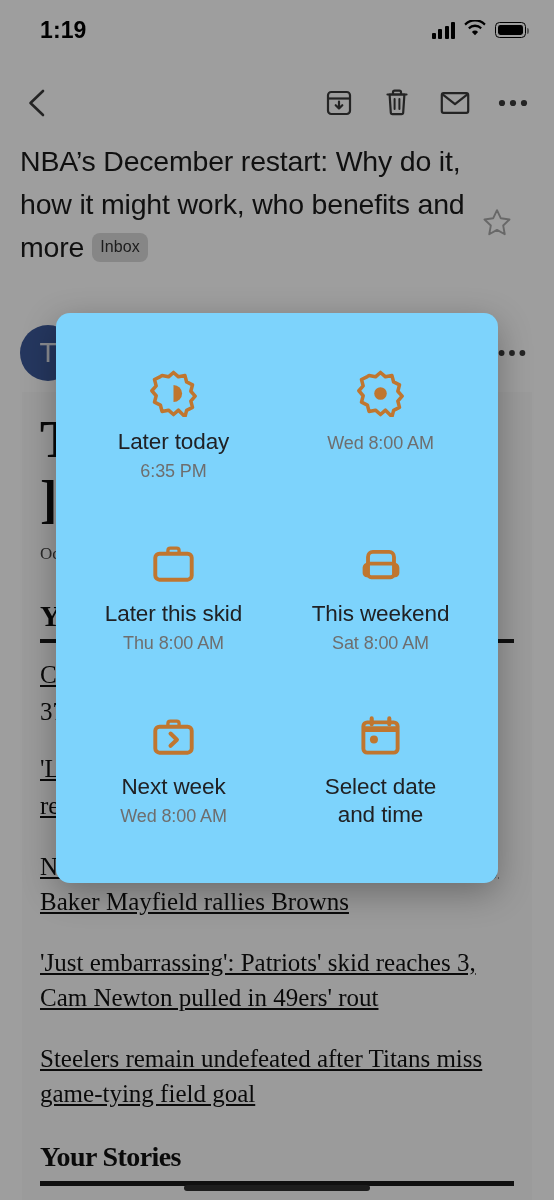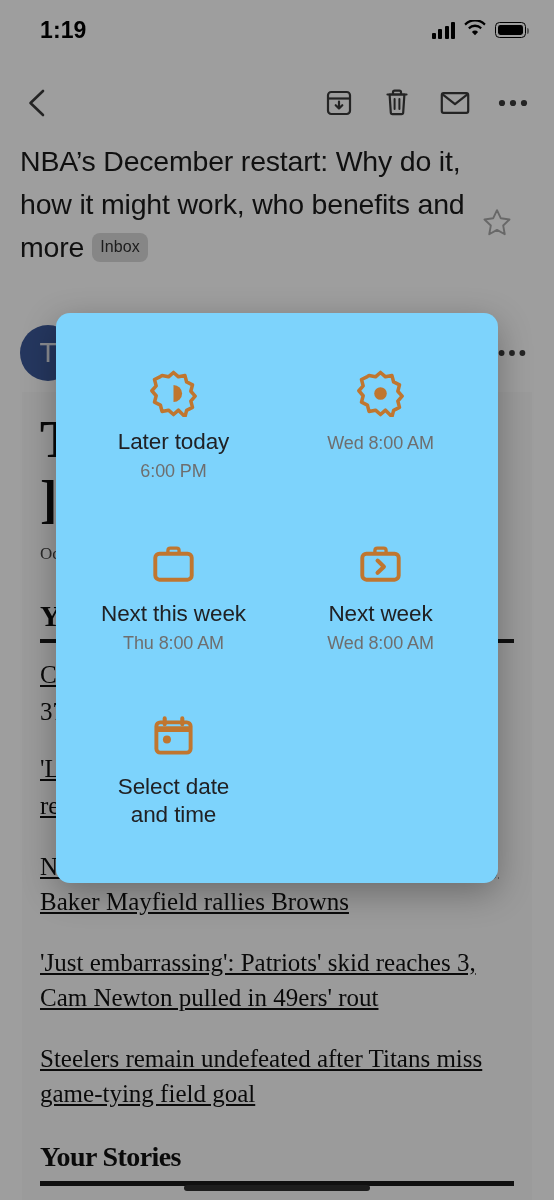--- a/index.html
+++ b/index.html
@@ -411,44 +411,56 @@
   <div class="snooze-grid">
 
     <div class="snooze-opt">
       <div class="snooze-icon">
         <svg width="47" height="47" viewBox="0 0 48 48">
           <path d="M24 2.5 29.1 7l6.6-1.3 1.7 6.5 6 3-1.7 6.5 4.4 5-4.4 5 1.7 6.5-6 3-1.7 6.5L29.1 41 24 45.5 18.9 41l-6.6 1.3-1.7-6.5-6-3 1.7-6.5L1.9 21.2l4.4-5-1.7-6.5 6-3L12.3 5.7 18.9 7Z" fill="none" stroke="#C0762F" stroke-width="3.6" stroke-linejoin="round"></path>
           <path d="M24 15.2a8.8 8.8 0 0 1 0 17.6Z" fill="#C0762F"></path>
         </svg>
       </div>
       <div class="snooze-label">Later today</div>
-      <div class="snooze-sub">6:00 PM</div>
+      <div class="snooze-sub">6:35 PM</div>
     </div>
 
     <div class="snooze-opt">
       <div class="snooze-icon">
         <svg width="47" height="47" viewBox="0 0 48 48">
           <path d="M24 2.5 29.1 7l6.6-1.3 1.7 6.5 6 3-1.7 6.5 4.4 5-4.4 5 1.7 6.5-6 3-1.7 6.5L29.1 41 24 45.5 18.9 41l-6.6 1.3-1.7-6.5-6-3 1.7-6.5L1.9 21.2l4.4-5-1.7-6.5 6-3L12.3 5.7 18.9 7Z" fill="none" stroke="#C0762F" stroke-width="3.6" stroke-linejoin="round"></path>
           <circle cx="24" cy="24" r="6.4" fill="#C0762F"></circle>
         </svg>
       </div>
       <div class="snooze-sub">Wed 8:00 AM</div>
     </div>
 
     <div class="snooze-opt">
       <div class="snooze-icon">
         <svg width="47" height="42" viewBox="0 0 48 42">
           <path d="M18.3 9.5V6.2a2.4 2.4 0 0 1 2.4-2.4h6.6a2.4 2.4 0 0 1 2.4 2.4v3.3" fill="none" stroke="#C0762F" stroke-width="3.4" stroke-linejoin="round"></path>
           <rect x="5.4" y="9.5" width="37.2" height="26.5" rx="4.2" fill="none" stroke="#C0762F" stroke-width="4"></rect>
         </svg>
       </div>
-      <div class="snooze-label">Next this week</div>
+      <div class="snooze-label">Later this skid</div>
       <div class="snooze-sub">Thu 8:00 AM</div>
     </div>
 
+    <div class="snooze-opt">
+      <div class="snooze-icon">
+        <svg width="50" height="38" viewBox="0 0 52 38">
+          <path d="M12.5 17.5V10.6c0-3 2.2-5.3 5-5.3h17c2.8 0 5 2.3 5 5.3v6.9" fill="none" stroke="#C0762F" stroke-width="4" stroke-linejoin="round" stroke-linecap="round"></path>
+          <path d="M12.5 17.5H39.5v10.8a3.4 3.4 0 0 1-3.4 3.4H15.9a3.4 3.4 0 0 1-3.4-3.4Z" fill="none" stroke="#C0762F" stroke-width="4" stroke-linejoin="round"></path>
+          <path d="M12.5 16.3a5.6 5.6 0 0 0-5.6 5.6v5.4a4.4 4.4 0 0 0 4.4 4.4h1.2Z" fill="#C0762F"></path>
+          <path d="M39.5 16.3a5.6 5.6 0 0 1 5.6 5.6v5.4a4.4 4.4 0 0 1-4.4 4.4h-1.2Z" fill="#C0762F"></path>
+        </svg>
+      </div>
+      <div class="snooze-label">This weekend</div>
+      <div class="snooze-sub">Sat 8:00 AM</div>
+    </div>
 
     <div class="snooze-opt">
       <div class="snooze-icon">
         <svg width="47" height="42" viewBox="0 0 48 42">
           <path d="M18.3 9.5V6.2a2.4 2.4 0 0 1 2.4-2.4h6.6a2.4 2.4 0 0 1 2.4 2.4v3.3" fill="none" stroke="#C0762F" stroke-width="3.4" stroke-linejoin="round"></path>
           <rect x="5.4" y="9.5" width="37.2" height="26.5" rx="4.2" fill="none" stroke="#C0762F" stroke-width="4"></rect>
           <path d="M21 16.5 27.5 22.7 21 29" fill="none" stroke="#C0762F" stroke-width="4.2" stroke-linecap="round" stroke-linejoin="round"></path>
         </svg>
       </div>
       <div class="snooze-label">Next week</div>

